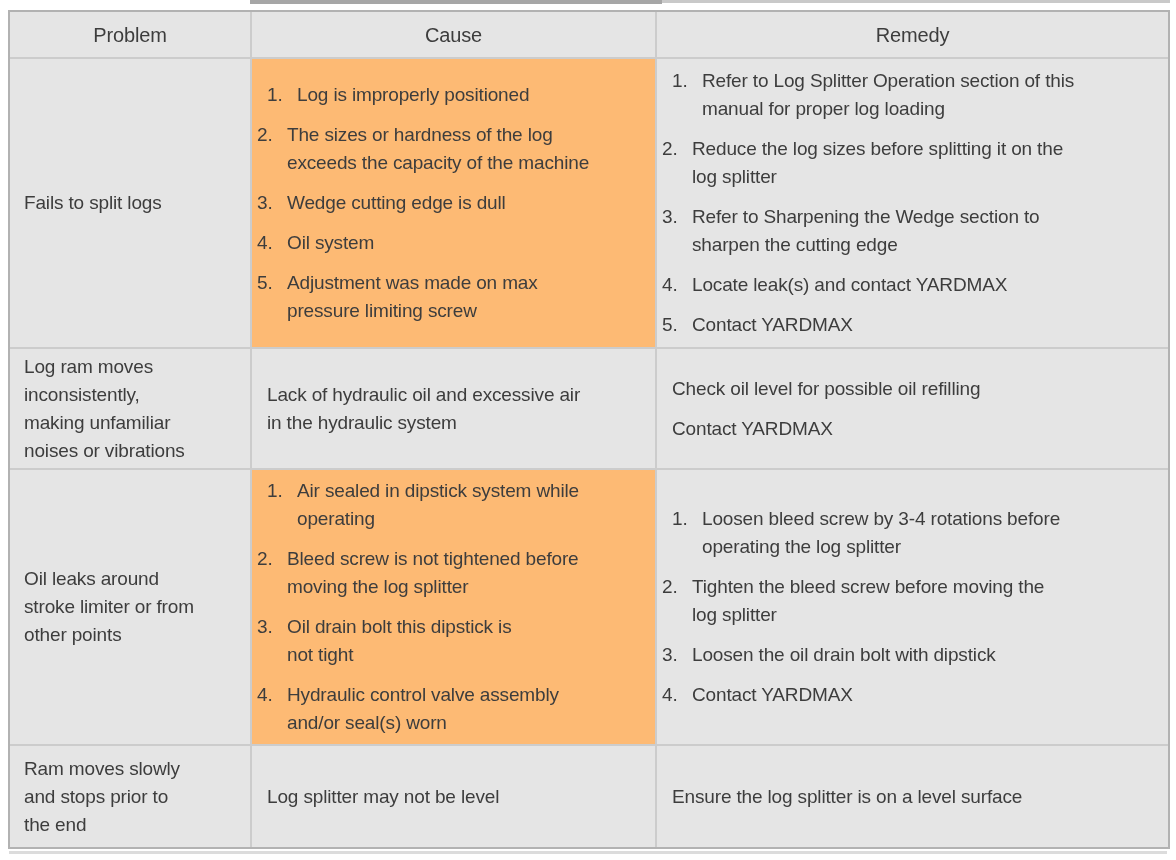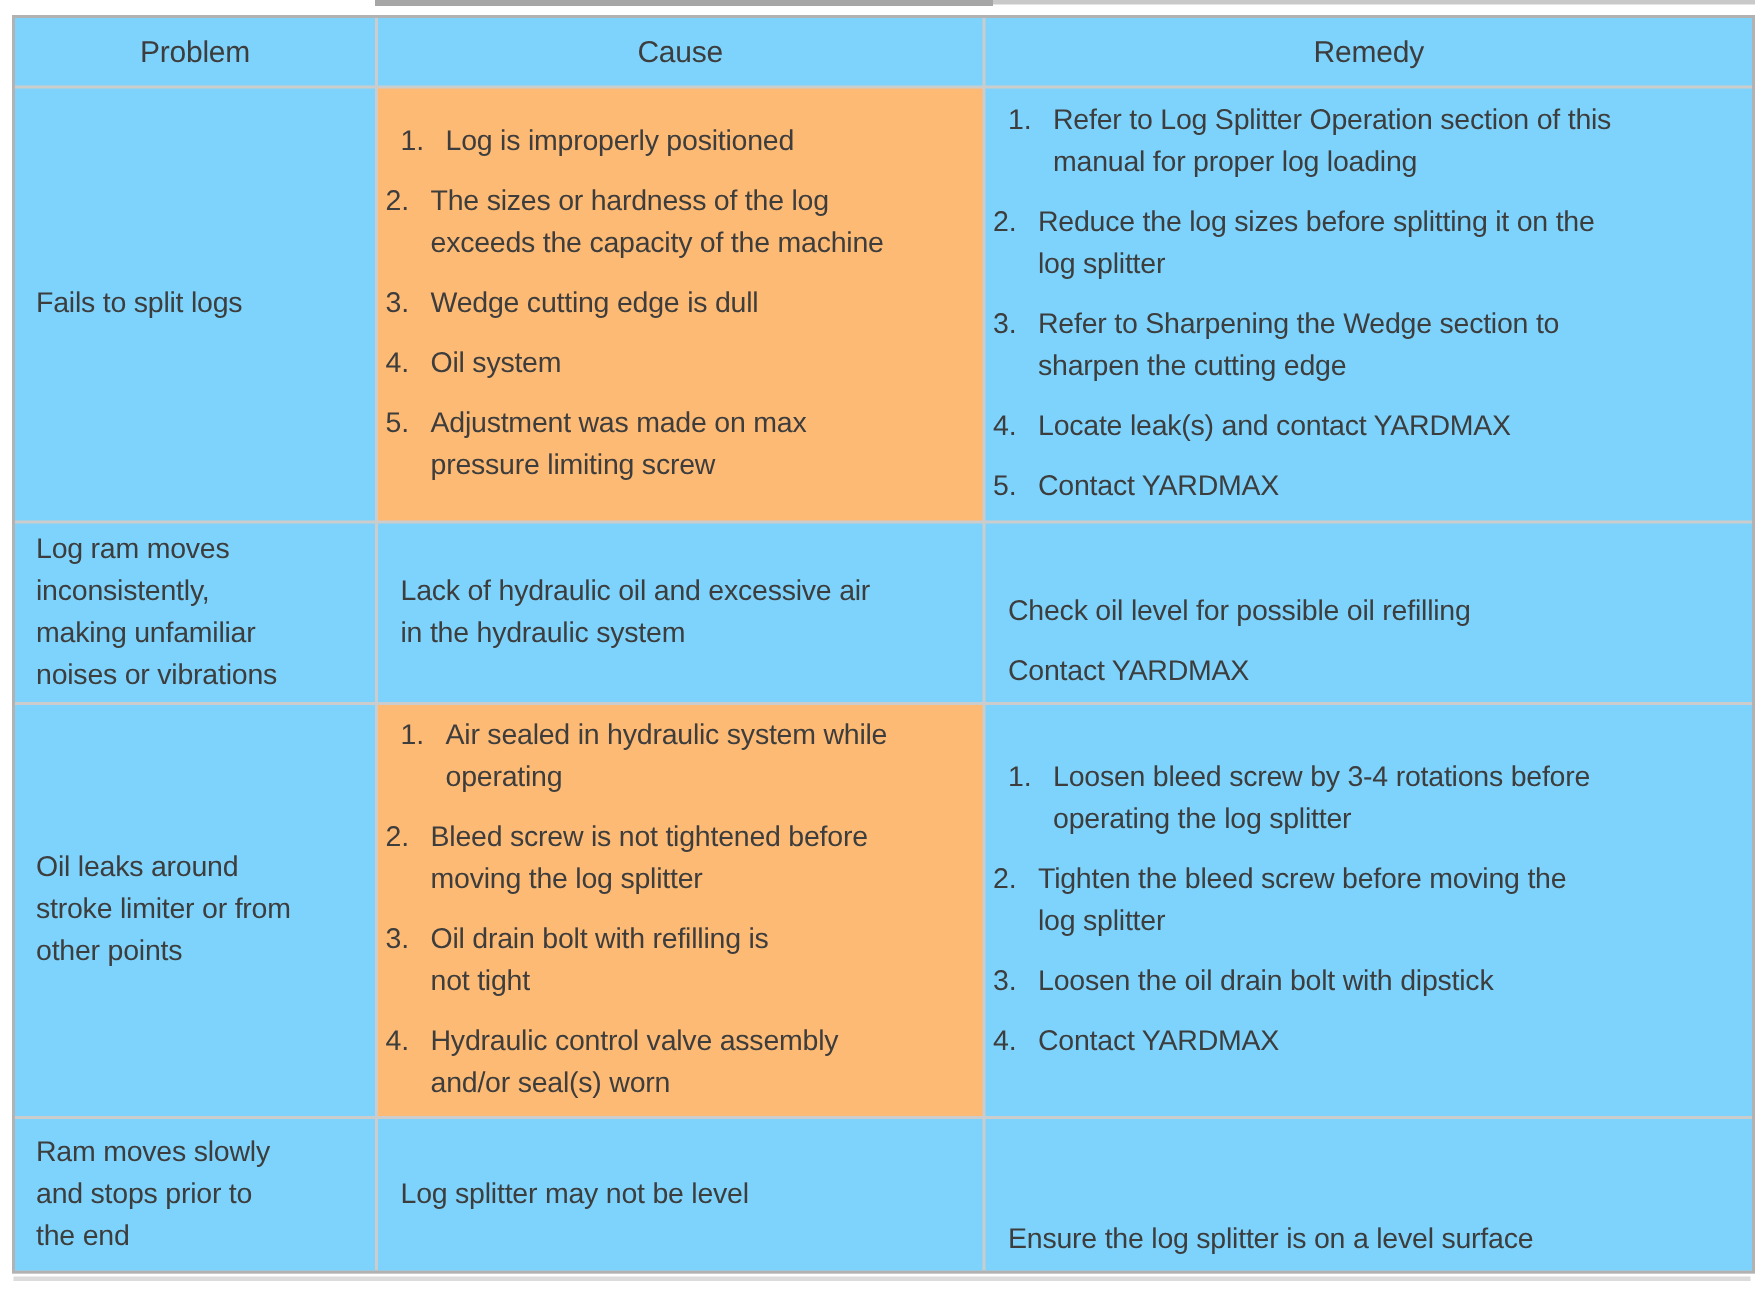--- a/index.html
+++ b/index.html
@@ -45,39 +45,39 @@
     display: grid;
     grid-template-columns: 240px 403px 1fr;
     grid-template-rows: 45px 288px 119px 274px 1fr;
     gap: 2px;
     background: #cccccc;          
     border: 2px solid #b2b2b2;    
     box-sizing: content-box;
   }
 
   .cell {
-    background: #7dd3fc;
+    background: #e5e5e5;
     display: flex;
     flex-direction: column;
     justify-content: center;
     font-size: 19px;
     line-height: 28px;
     overflow: hidden;
   }
   .cell.shaded { background: #fdba74; }
 
   .hdr {
     align-items: center;
     font-size: 20px;
     line-height: 24px;
   }
 
   .problem   { padding: 6px 16px 6px 14px; }
   .plain-cause { padding: 6px 10px 6px 15px; }
-  .plain-remedy { padding: 6px 10px 6px 15px; gap: 12px; justify-content: flex-end; }
+  .plain-remedy { padding: 6px 10px 6px 15px; gap: 12px; }
 
   .list {
     padding: 10px 4px 10px 5px;
     gap: 12px;
     counter-reset: n;
   }
   .li {
     display: flex;
     counter-increment: n;
   }
@@ -182,31 +182,31 @@
   </div>
 
   <div class="cell problem">
     <span class="pre">Oil leaks around
 stroke limiter or from
 other points</span>
   </div>
   <div class="cell shaded list">
     <div class="li">
       <span class="num"></span>
-      <span class="txt">Air sealed in hydraulic system while
+      <span class="txt">Air sealed in dipstick system while
 operating</span>
     </div>
     <div class="li">
       <span class="num"></span>
       <span class="txt">Bleed screw is not tightened before
 moving the log splitter</span>
     </div>
     <div class="li">
       <span class="num"></span>
-      <span class="txt">Oil drain bolt with refilling is
+      <span class="txt">Oil drain bolt this dipstick is
 not tight</span>
     </div>
     <div class="li">
       <span class="num"></span>
       <span class="txt">Hydraulic control valve assembly
 and/or seal(s) worn</span>
     </div>
   </div>
   <div class="cell list">
     <div class="li">

